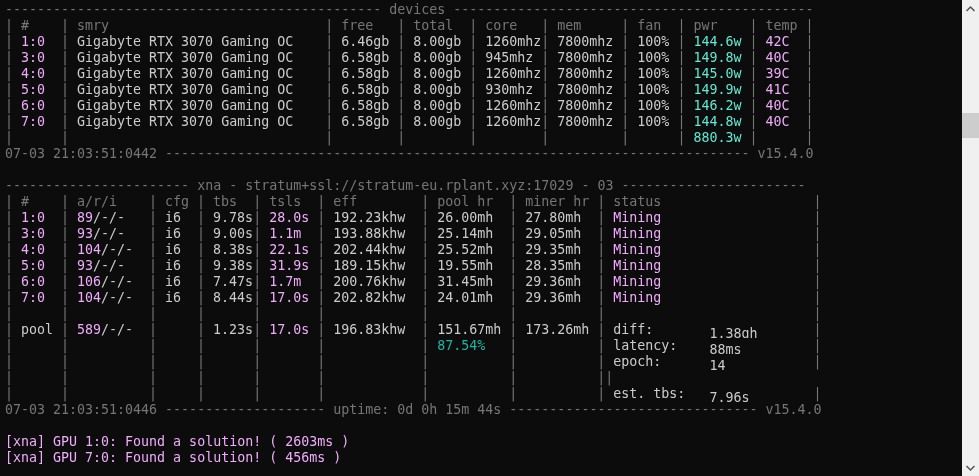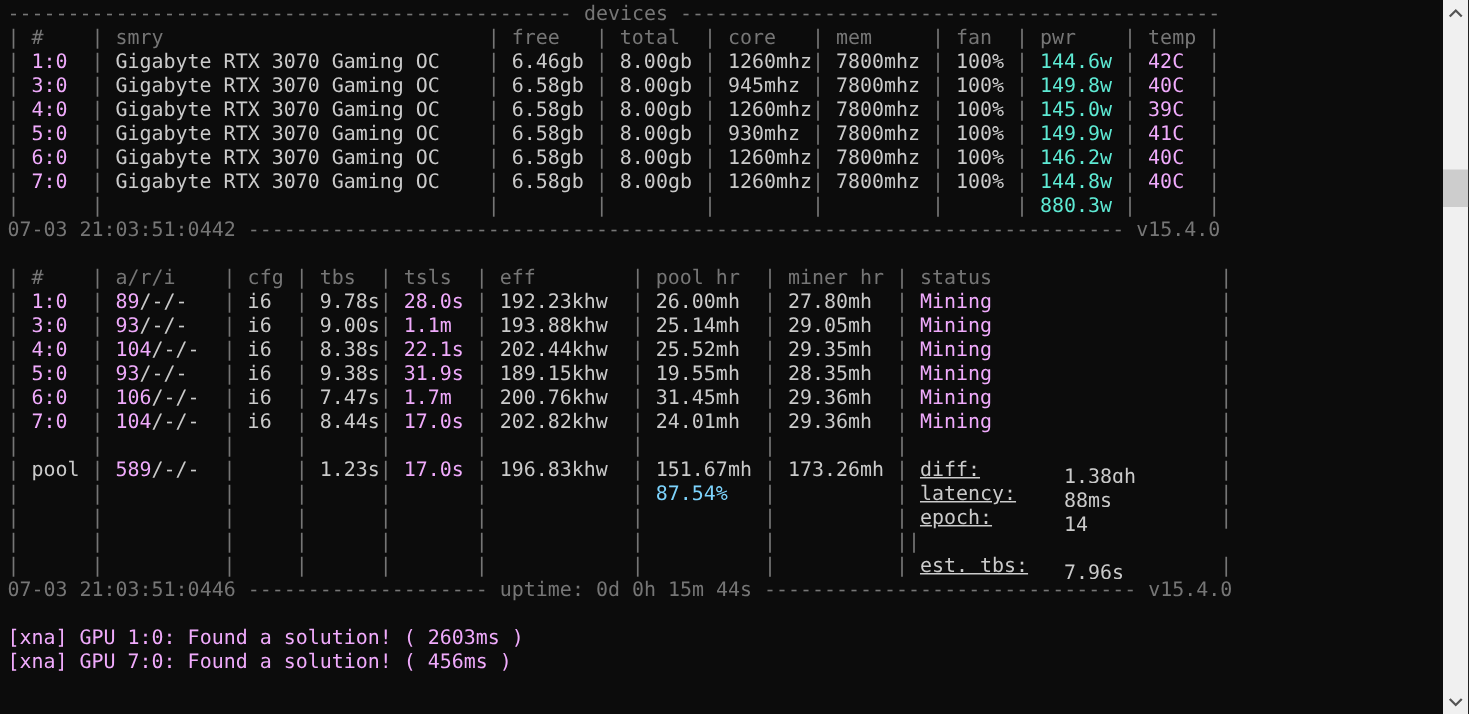--- a/index.html
+++ b/index.html
@@ -11,23 +11,23 @@
   .row span{flex:none;white-space:pre;overflow:hidden;}
   .p{width:1ch;color:#767676;}
   .p::before{content:"|";}
   .cell{box-sizing:border-box;padding-left:1ch;}
   
   .c1a{width:6ch}.c1b{width:32ch}.c1c{width:8ch}.c1d{width:8ch}.c1e{width:8ch}
   .c1f{width:9ch}.c1g{width:6ch}.c1h{width:8ch}.c1i{width:6ch}
   
   .c2a{width:6ch}.c2b{width:10ch}.c2c{width:5ch}.c2d{width:6ch}.c2e{width:7ch}
   .c2f{width:12ch}.c2g{width:10ch}.c2h{width:10ch}.c2i{width:26ch}
-  .stat-label{display:inline-block;width:12ch;white-space:pre;text-decoration:underline;}
+  .stat-label{display:inline-block;width:12ch;white-space:pre;}
   .gray{color:#767676}.wht{color:#cbcbcb}.grn{color:#f0abfc}
-  .yel{color:#5eead4}.amb{color:#7dd3fc}
+  .yel{color:#5eead4}.amb{color:#14b8a6}
   
   .scrollbar{position:absolute;right:0;top:0;width:17px;height:476px;background:#f0f0f0;}
   .sb-btn{position:absolute;left:0;width:17px;height:17px;display:flex;align-items:center;justify-content:center;}
   .sb-btn.up{top:0}.sb-btn.down{bottom:0}
   .sb-thumb{position:absolute;left:0;top:113px;width:17px;height:25px;background:#cdcdcd;}
 </style>
 </head>
 <body>
 
 <div class="term">
@@ -201,20 +201,21 @@
       <span class="p"></span><span class="cell c1g"></span>
       <span class="p"></span>
       <span class="cell c1h yel">880.3w</span>
       <span class="p"></span><span class="cell c1i"></span>
       <span class="p"></span>
     </div>
 
     <div class="line gray">07-03 21:03:51:0442 ------------------------------------------------------------------------- v15.4.0</div>
     <div class="line"></div>
 
+    <div class="line gray">----------------------- xna - stratum+ssl://stratum-eu.rplant.xyz:17029 - 03 -----------------------</div>
 
     <div class="row">
       <span class="p"></span>
       <span class="cell c2a gray">#</span>
       <span class="p"></span>
       <span class="cell c2b gray">a/r/i</span>
       <span class="p"></span>
       <span class="cell c2c gray">cfg</span>
       <span class="p"></span>
       <span class="cell c2d gray">tbs</span>

